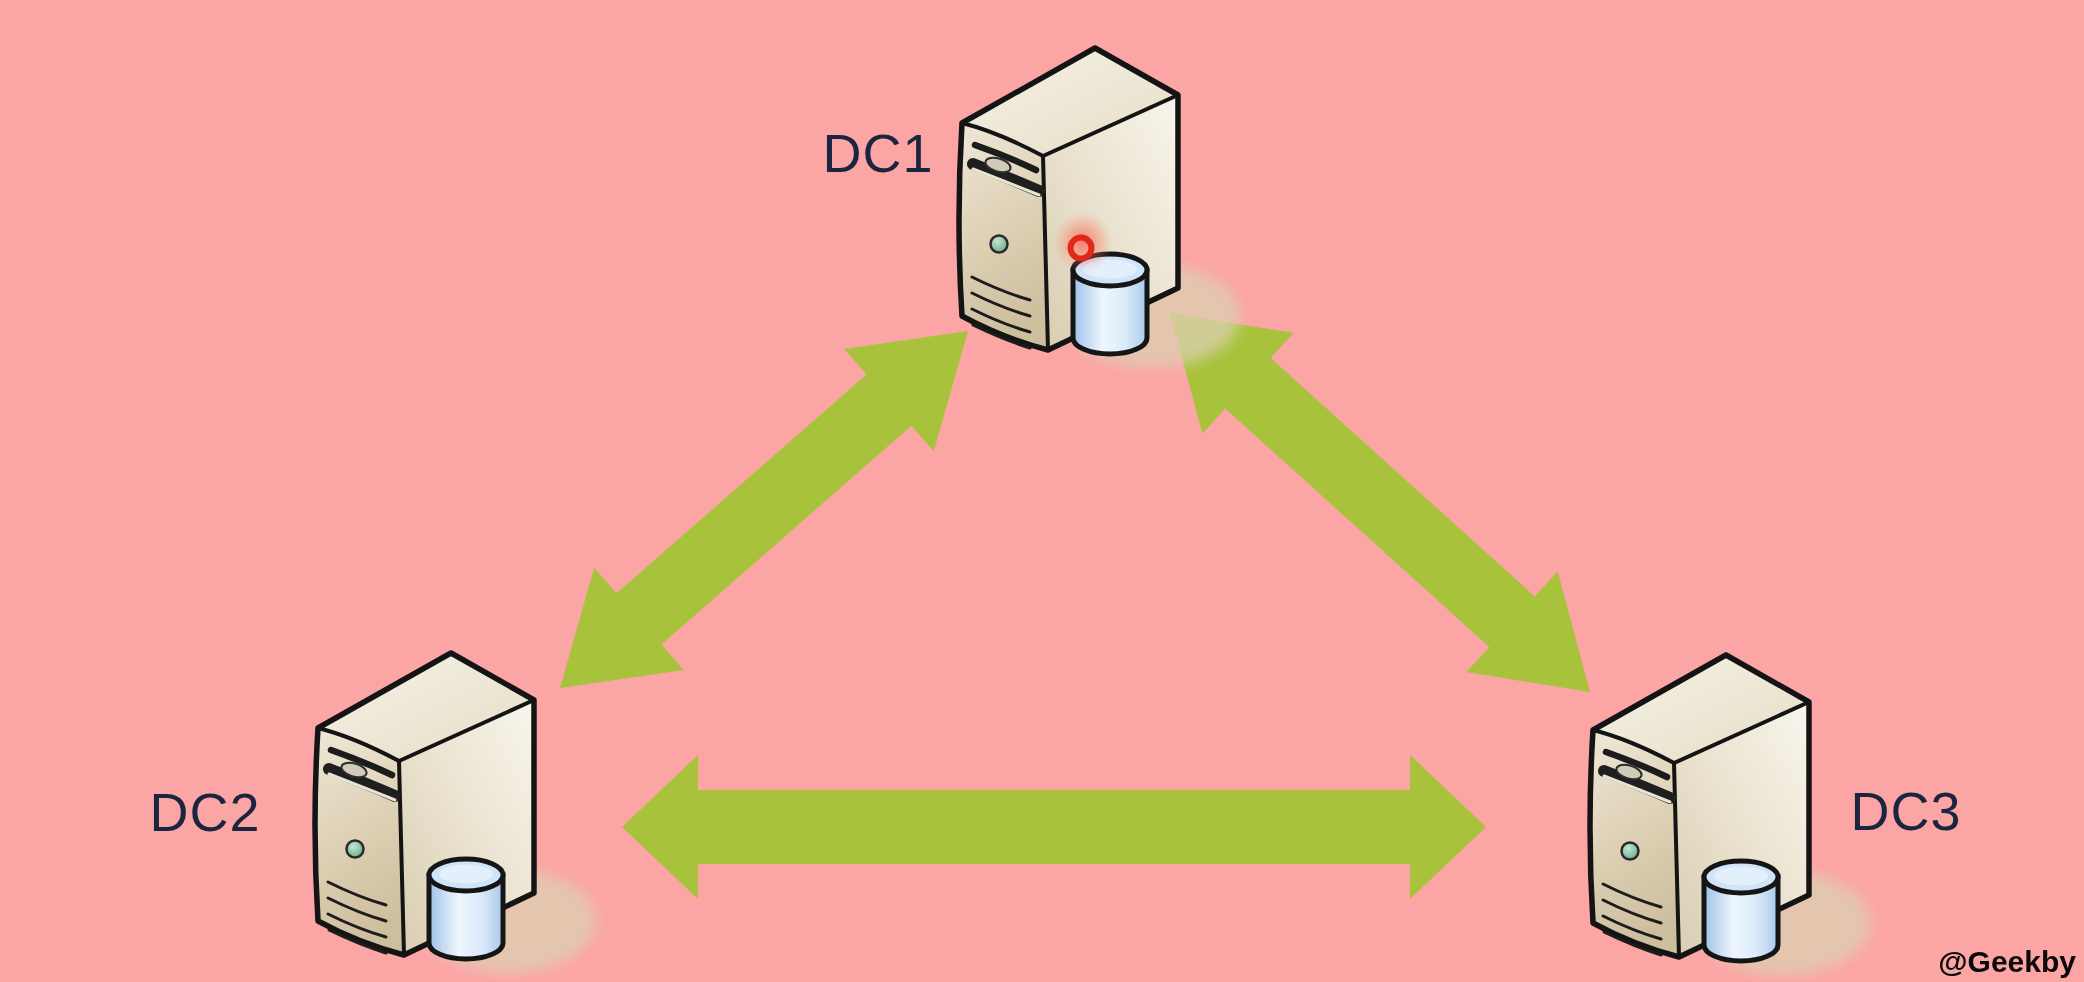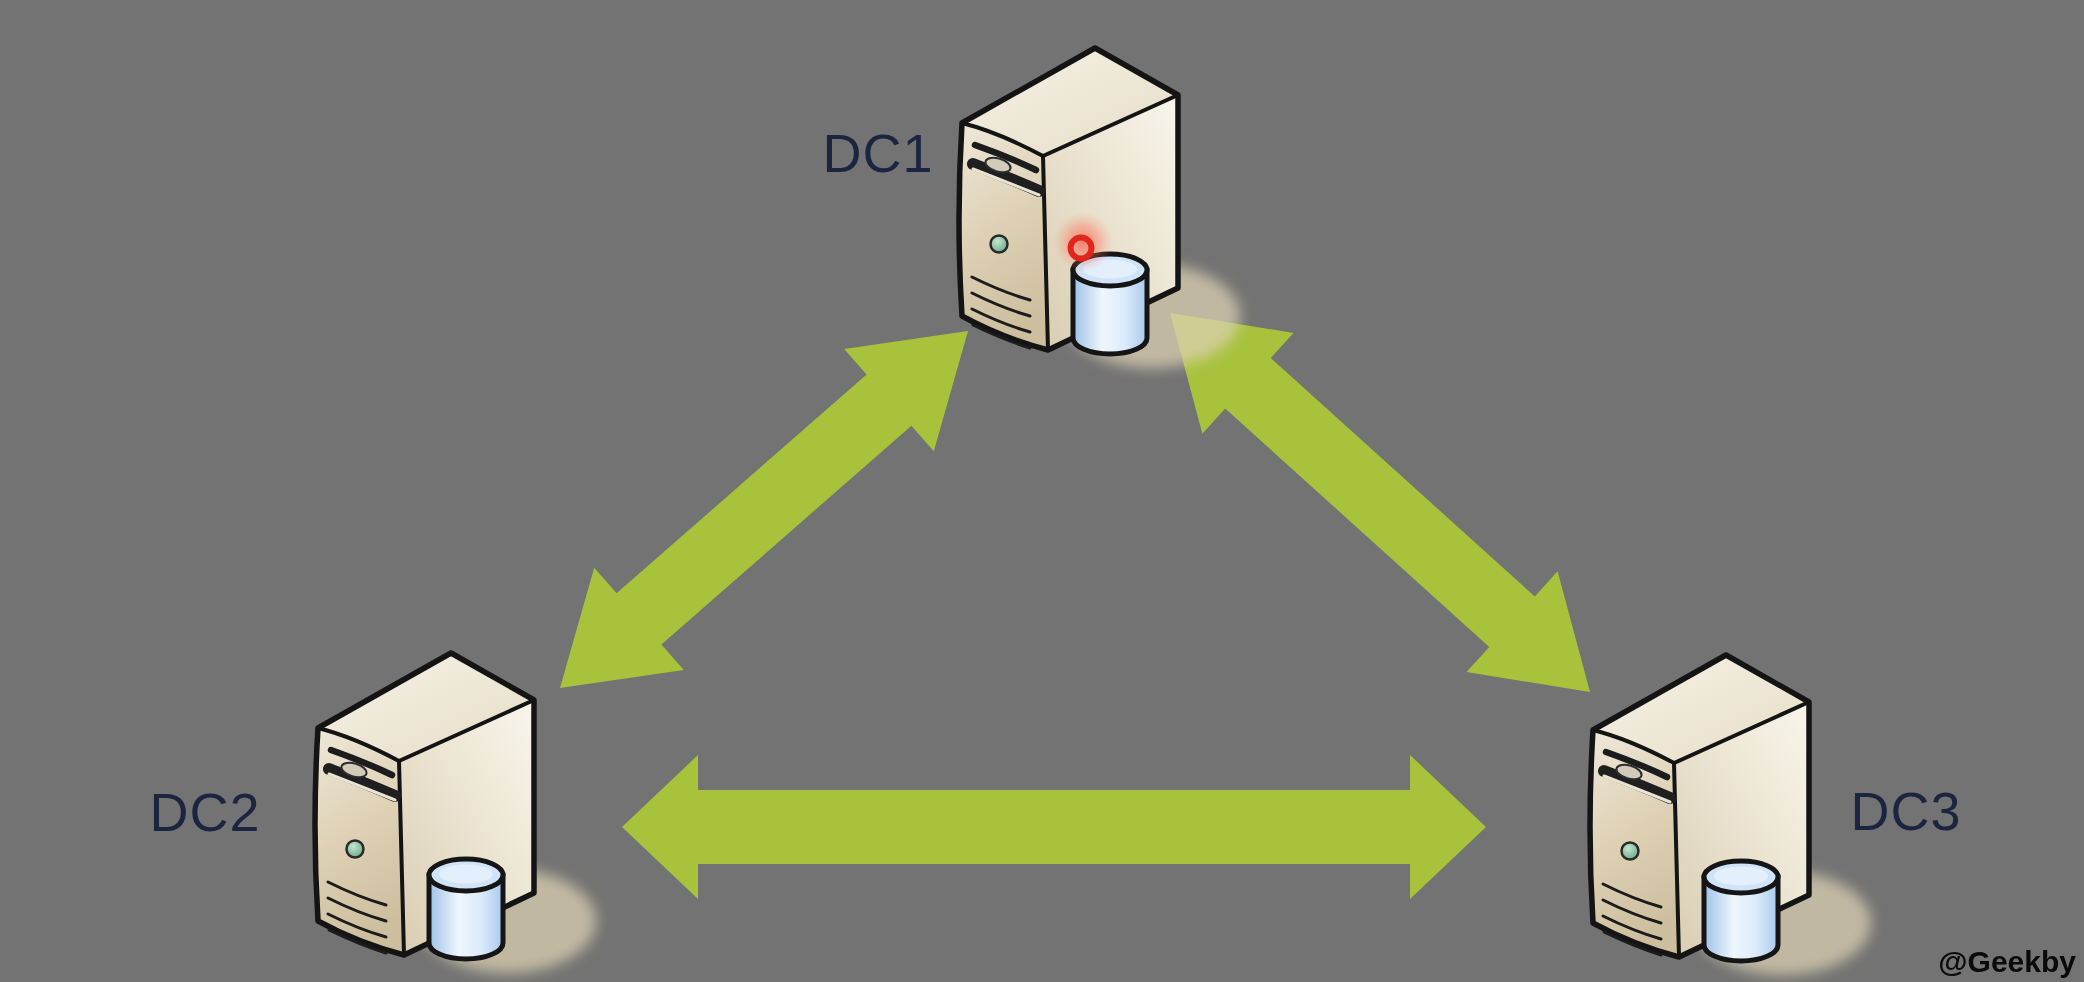--- a/index.html
+++ b/index.html
@@ -28,21 +28,21 @@
     fill: var(--watermark-color, #0a0a0a);
     font-family: "Liberation Sans", "DejaVu Sans", sans-serif;
     font-size: 30px;
     font-weight: 700;
   }
   .alert-ring { stroke: var(--alert-color, #e1261c); }
 </style>
 </head>
 <body>
 
-<div id="canvas" style="background: #737373;">
+<div id="canvas" style="background: #fca5a5;">
   <svg width="2084" height="982" viewBox="0 0 2084 982" xmlns="http://www.w3.org/2000/svg" xmlns:xlink="http://www.w3.org/1999/xlink">
 
     <defs>
       <linearGradient id="frontGrad" x1="0" y1="0" x2="0.25" y2="1">
         <stop offset="0" stop-color="#efe8d8"></stop>
         <stop offset="0.55" stop-color="#ddd0b4"></stop>
         <stop offset="1" stop-color="#cdbf9e"></stop>
       </linearGradient>
       <linearGradient id="sideGrad" x1="0" y1="1" x2="1" y2="0">
         <stop offset="0" stop-color="#d9cdb2"></stop>

